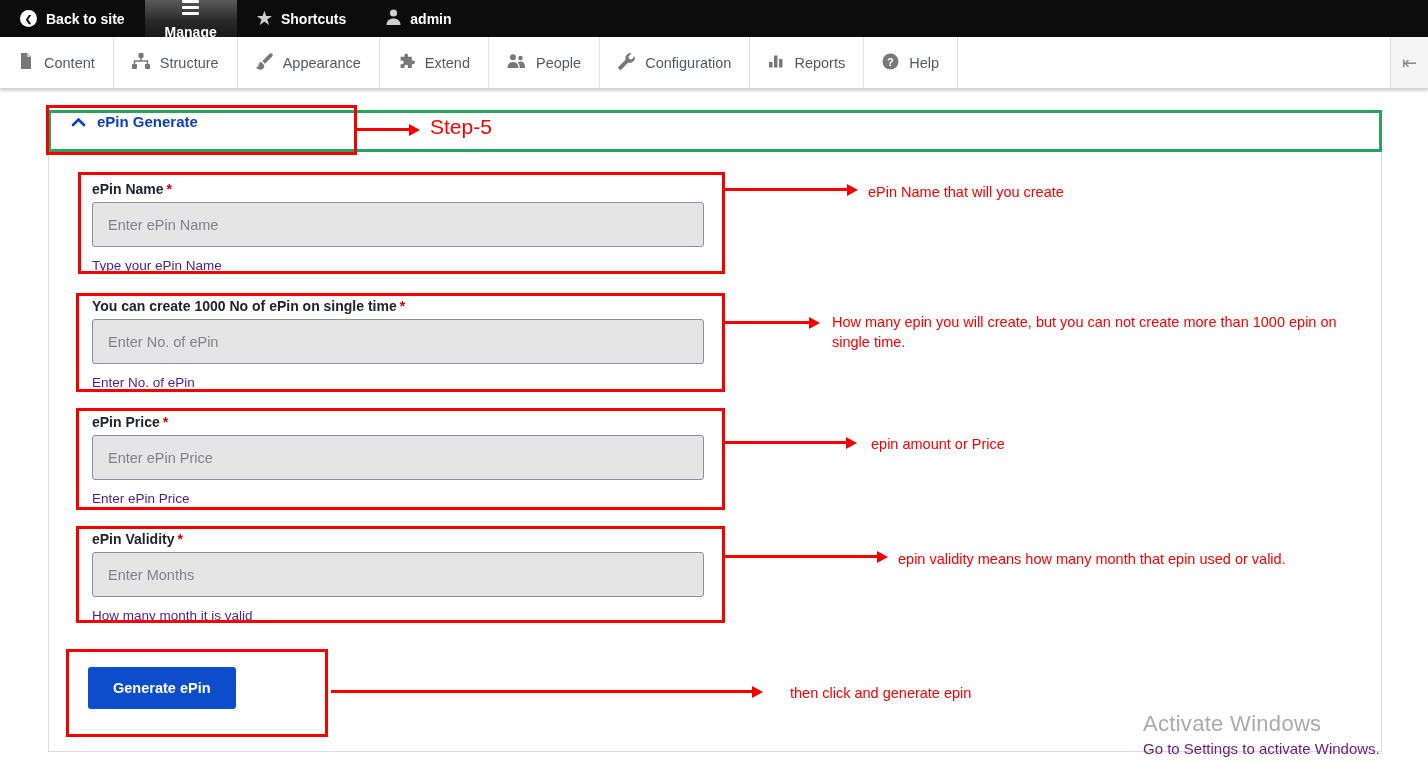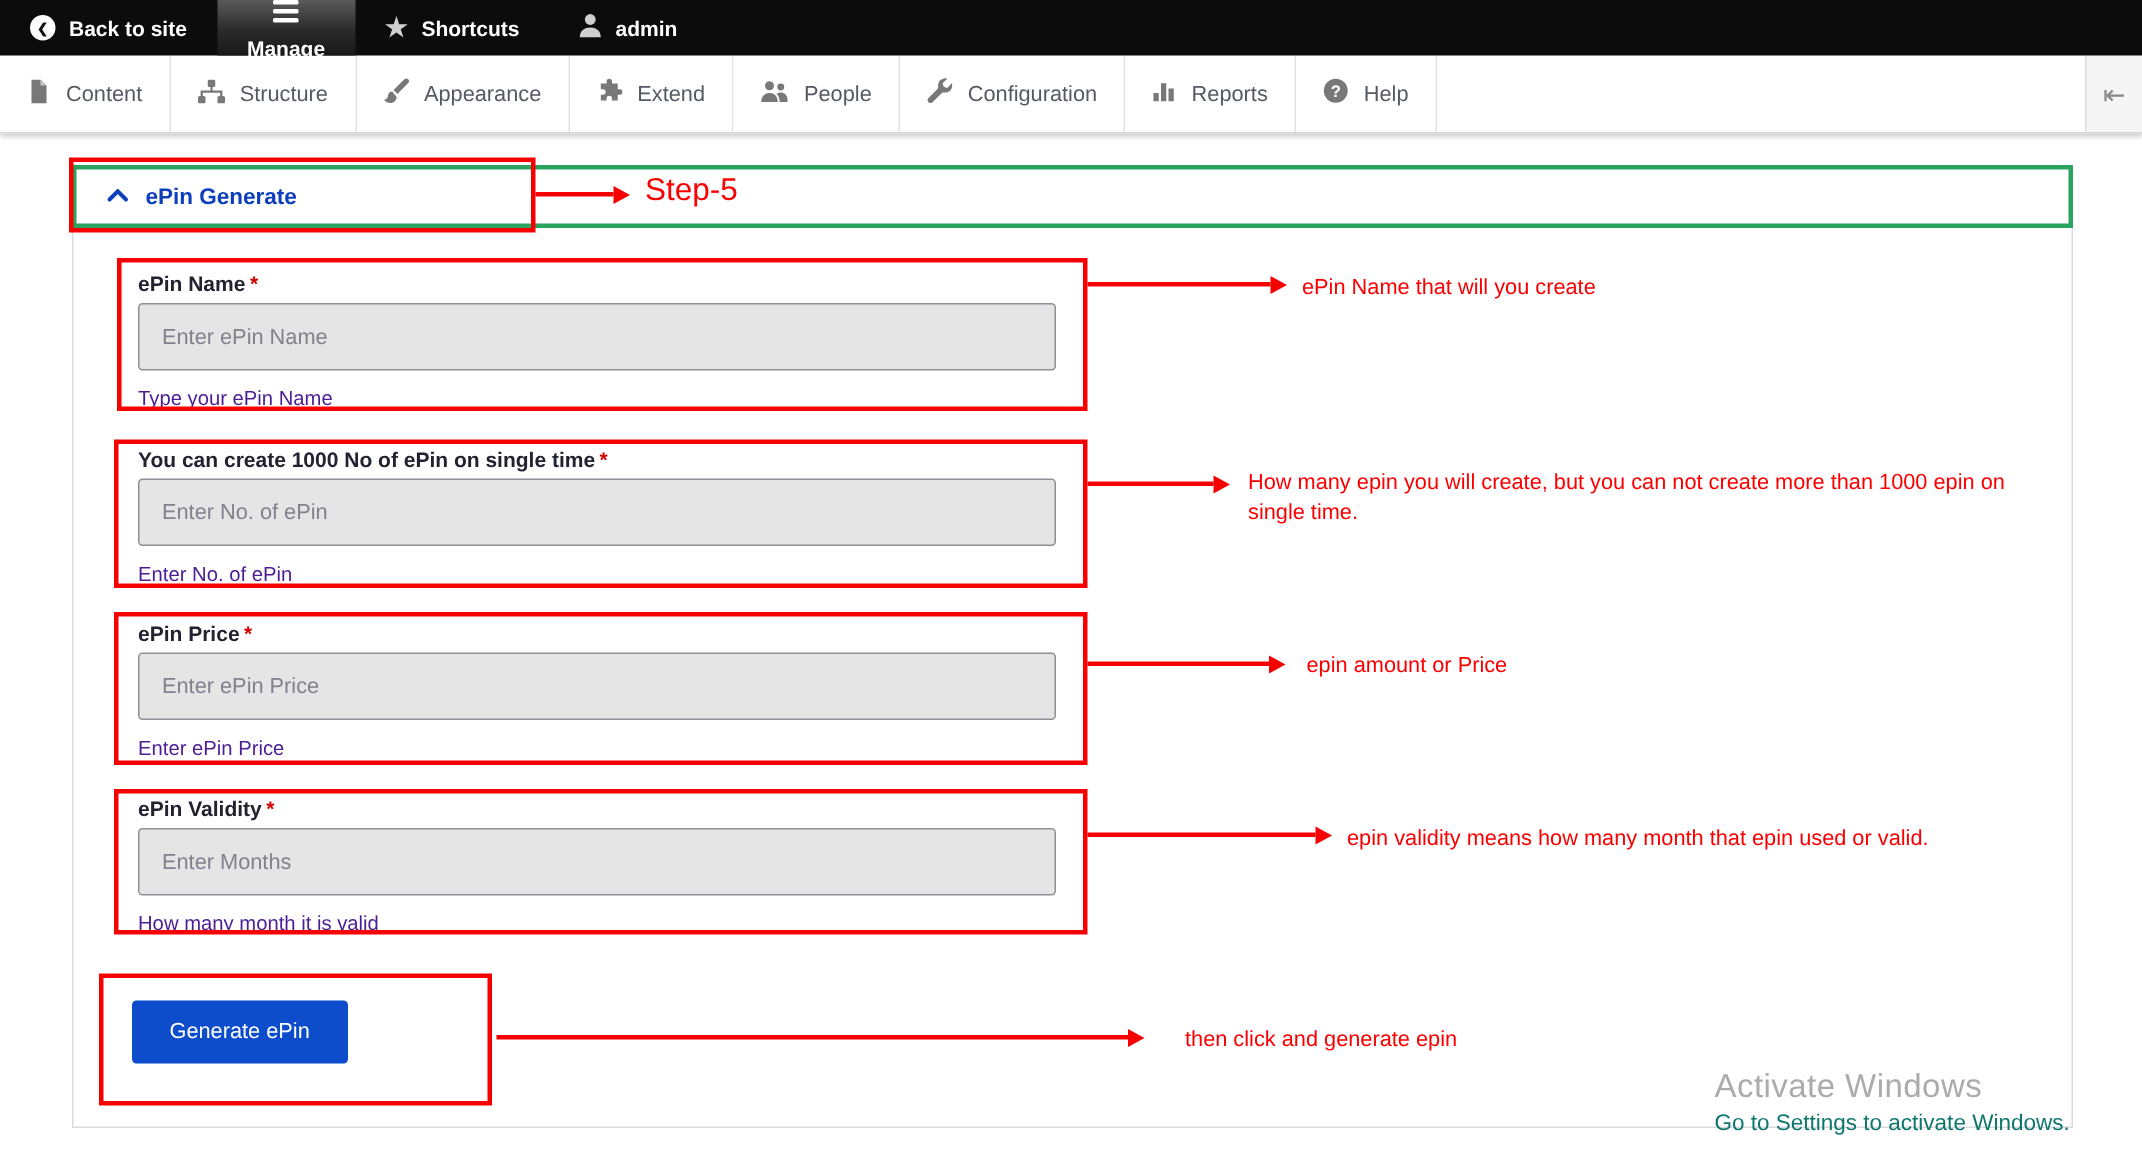--- a/index.html
+++ b/index.html
@@ -43,21 +43,21 @@
     position:absolute; right:0; top:0; height:51px; width:38px;
     background:#f5f5f5; border-left:1px solid #dcdcdc;
     display:flex; align-items:center; justify-content:center;
     color:#8a8a8a; font-size:18px; cursor:pointer;
   }
 
   
   .summary-bar {
     position:absolute; left:48px; top:110px; width:1334px; height:42px;
     background:#fff; border:3px solid #2aa35f;
-    display:flex; align-items:center; gap:11px; padding-left:20px;
+    display:flex; gap:11px; padding-left:20px;
     cursor:pointer; z-index:1;
   }
   .summary-title { color:#0d3ebc; font-size:15px; font-weight:bold; }
   .details-body {
     position:absolute; left:48px; top:152px; width:1334px; height:600px;
     background:#fff; border:1px solid #dbdbdf; border-top:none; z-index:0;
   }
 
   
   .field { position:absolute; left:92px; width:612px; z-index:2; }
@@ -68,38 +68,38 @@
     border:1px solid #8f9097; border-radius:3px; padding:0 15px;
     font-family:"Liberation Sans", sans-serif; font-size:14.5px; color:#1b1b1f;
     background:#e5e5e5; outline:none;
   }
   .field-input::placeholder { color:#82828c; }
   .field-desc { position:absolute; top:77px; left:0; font-size:13.5px; color:#4c1d95; white-space:nowrap; }
 
   .submit-btn {
     position:absolute; left:88px; top:667px; z-index:2;
     background:#0d4dcc; color:#fff; border:none; border-radius:3px;
-    font-family:"Liberation Sans", sans-serif; font-size:14.5px; font-weight:normal;
+    font-family:"Liberation Sans", sans-serif; font-size:14.5px; font-weight:bold;
     padding:13px 25px; cursor:pointer;
   }
 
   
   .redbox { position:absolute; border:3px solid #f60000; z-index:5; pointer-events:none; }
   .arrow { position:absolute; height:3px; background:#f60000; z-index:5; pointer-events:none; }
   .arrow::after {
     content:""; position:absolute; right:-11px; top:-4.5px;
     border-left:11px solid #f60000; border-top:6px solid transparent; border-bottom:6px solid transparent;
   }
   .note { position:absolute; color:#fb0000; font-size:14.5px; line-height:20px; z-index:5; }
   .step-label { position:absolute; left:430px; top:115px; color:#fb0000; font-size:21px; z-index:5; }
 
   
   .watermark { position:absolute; left:1143px; top:711px; z-index:6; pointer-events:none; }
   .watermark .wm1 { font-size:22px; color:#ababab; letter-spacing:.3px; }
-  .watermark .wm2 { font-size:15px; color:#0f766e; margin-top:3px; white-space:nowrap; }
+  .watermark .wm2 { font-size:15px; color:#701a75; margin-top:3px; white-space:nowrap; }
 </style>
 </head>
 <body>
 
 <header class="admin-bar">
   <div class="admin-item">
     <span class="circle-back">❮</span>
     <span>Back to site</span>
   </div>
   <div class="admin-item active">

